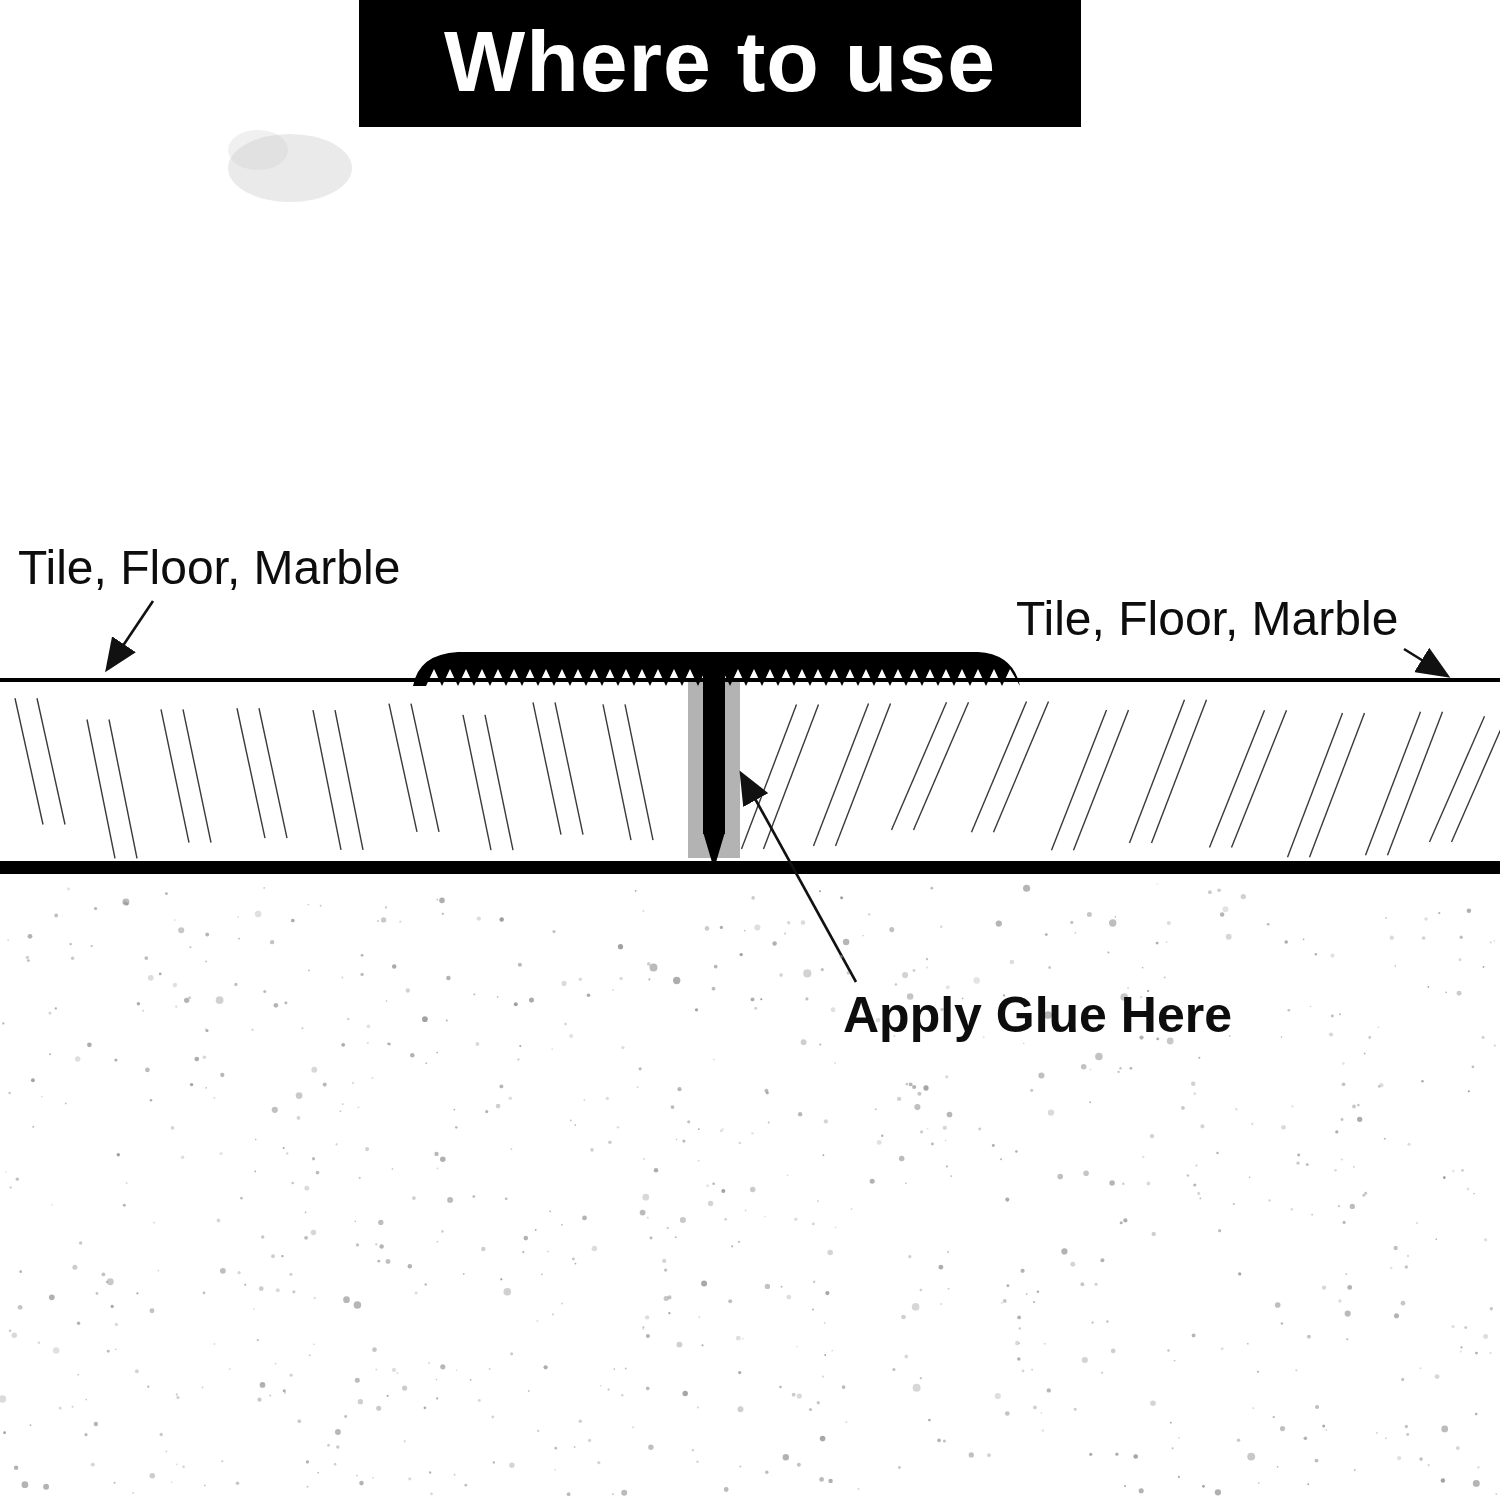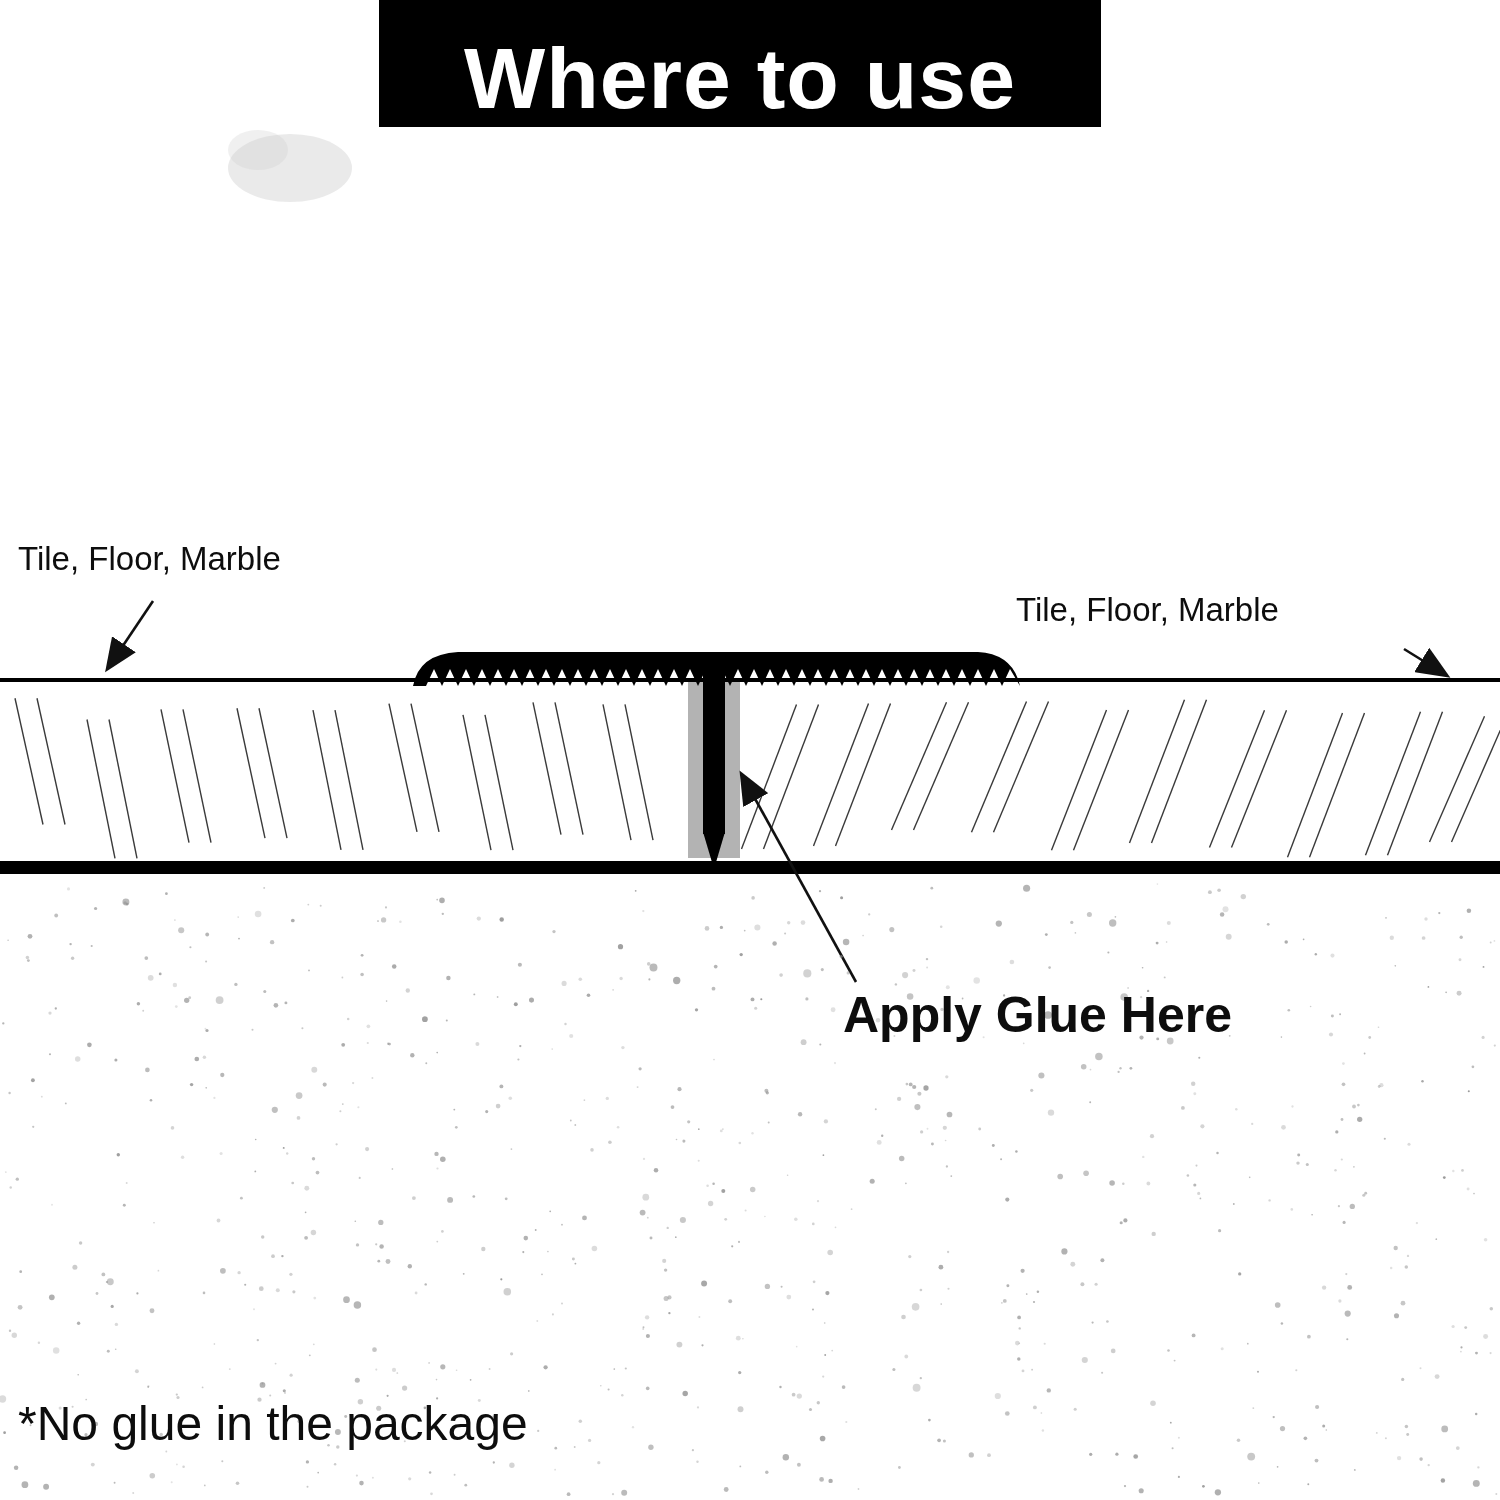--- a/index.html
+++ b/index.html
@@ -18,24 +18,23 @@
     background: #ffffff;
   }
   .title-banner {
     position: absolute;
     left: 359px;
     top: 0px;
     width: 722px;
     height: 127px;
     background: #000000;
     display: flex;
-    align-items: flex-end;
+    align-items: center;
     justify-content: center;
     z-index: 5;
-    margin-left: 20px;
   }
   .title-banner span {
     color: #ffffff;
     font-size: 86px;
     font-weight: bold;
     letter-spacing: 1px;
     line-height: 1;
     padding-bottom: 6px;
   }
   .tile-band {
@@ -55,21 +54,21 @@
     left: 0;
     top: 0;
     width: 1500px;
     height: 1500px;
     z-index: 2;
     pointer-events: none;
   }
   .label {
     position: absolute;
     color: #0d0d0d;
-    font-size: 33px;
+    font-size: 48px;
     white-space: nowrap;
     z-index: 4;
   }
   .label-left-tile   { left: 18px;   top: 540px; }
   .label-right-tile  { left: 1016px; top: 591px; }
   .label-glue        { left: 843px;  top: 986px; font-size: 50px; font-weight: bold; }
   .label-footnote    { left: 18px;   top: 1396px; font-size: 48px; }
 </style>
 </head>
 <body>
@@ -923,15 +922,14 @@
         <circle cx="498.1" cy="1106.1" r="2.36" fill="#7a7a7a" opacity="0.36"></circle>
         <circle cx="318.2" cy="1472.6" r="0.87" fill="#8f8f8f" opacity="0.65"></circle>
         <circle cx="1315.8" cy="954.3" r="1.20" fill="#8f8f8f" opacity="0.73"></circle>
         <circle cx="515.8" cy="1004.2" r="1.96" fill="#7a7a7a" opacity="0.72"></circle>
       </g>
   </svg>
 
   <div class="label label-left-tile">Tile, Floor, Marble</div>
   <div class="label label-right-tile">Tile, Floor, Marble</div>
   <div class="label label-glue">Apply Glue Here</div>
-  <div class="label label-footnote">*No glue in the package</div>
 
 </div>
 
 </body></html>

